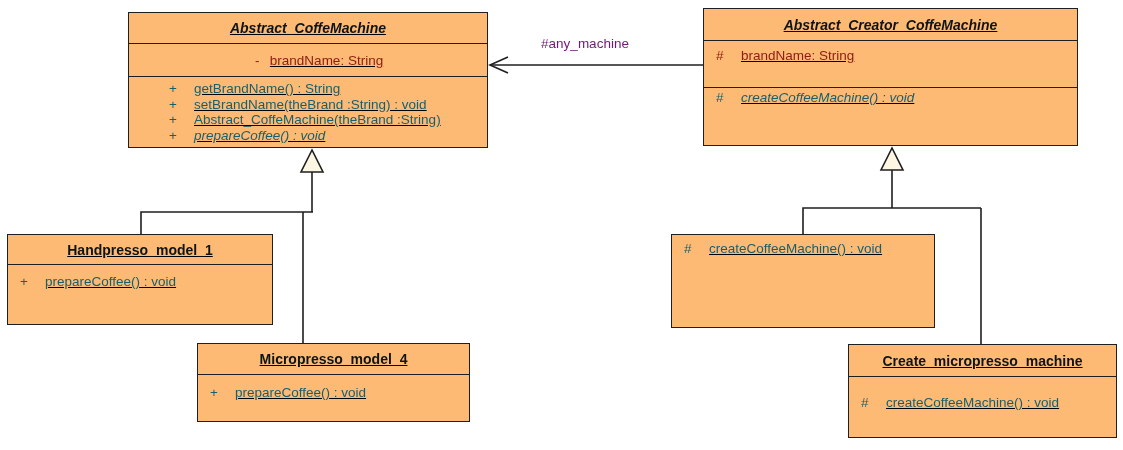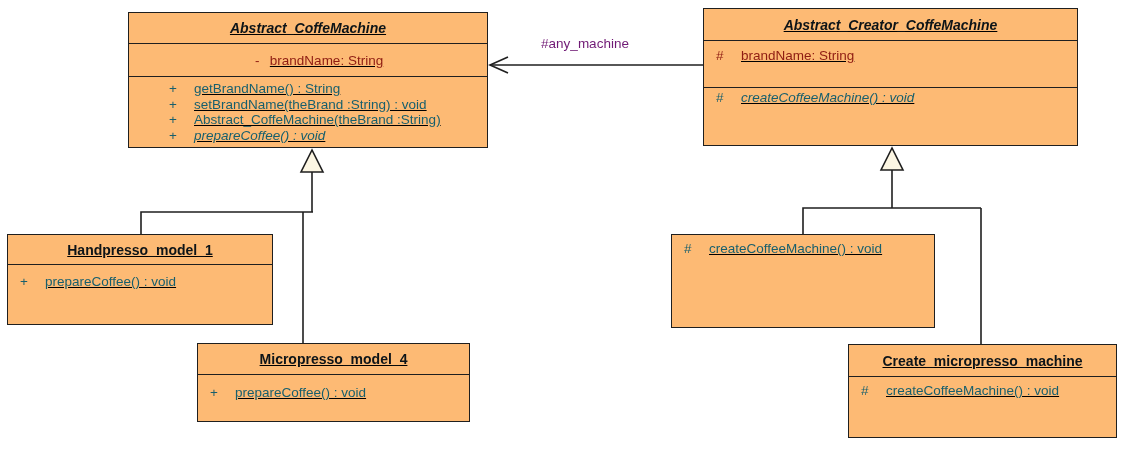--- a/index.html
+++ b/index.html
@@ -101,20 +101,20 @@
       <div class="row meth"><span class="vis">+</span><span class="txt">prepareCoffee() : void</span></div>
     </div>
   </div>
 
   <div class="cls" style="left:671px; top:234px; width:264px; height:94px;">
     <div class="cmp meths" style="flex:1; padding-top:6px;">
       <div class="row meth"><span class="vis">#</span><span class="txt">createCoffeeMachine() : void</span></div>
     </div>
   </div>
 
-  <div class="cls" style="left:848px; top:344px; width:269px; height:94px;">
+  <div class="cls" style="left:848px; top:344px; width:269px; height:94px;gap:12px;">
     <div class="ttl" style="height:32px;">Create_micropresso_machine</div>
     <div class="cmp meths" style="flex:1; padding-top:6px;">
       <div class="row meth"><span class="vis">#</span><span class="txt">createCoffeeMachine() : void</span></div>
     </div>
   </div>
 
 </div>
 
 </body></html>

